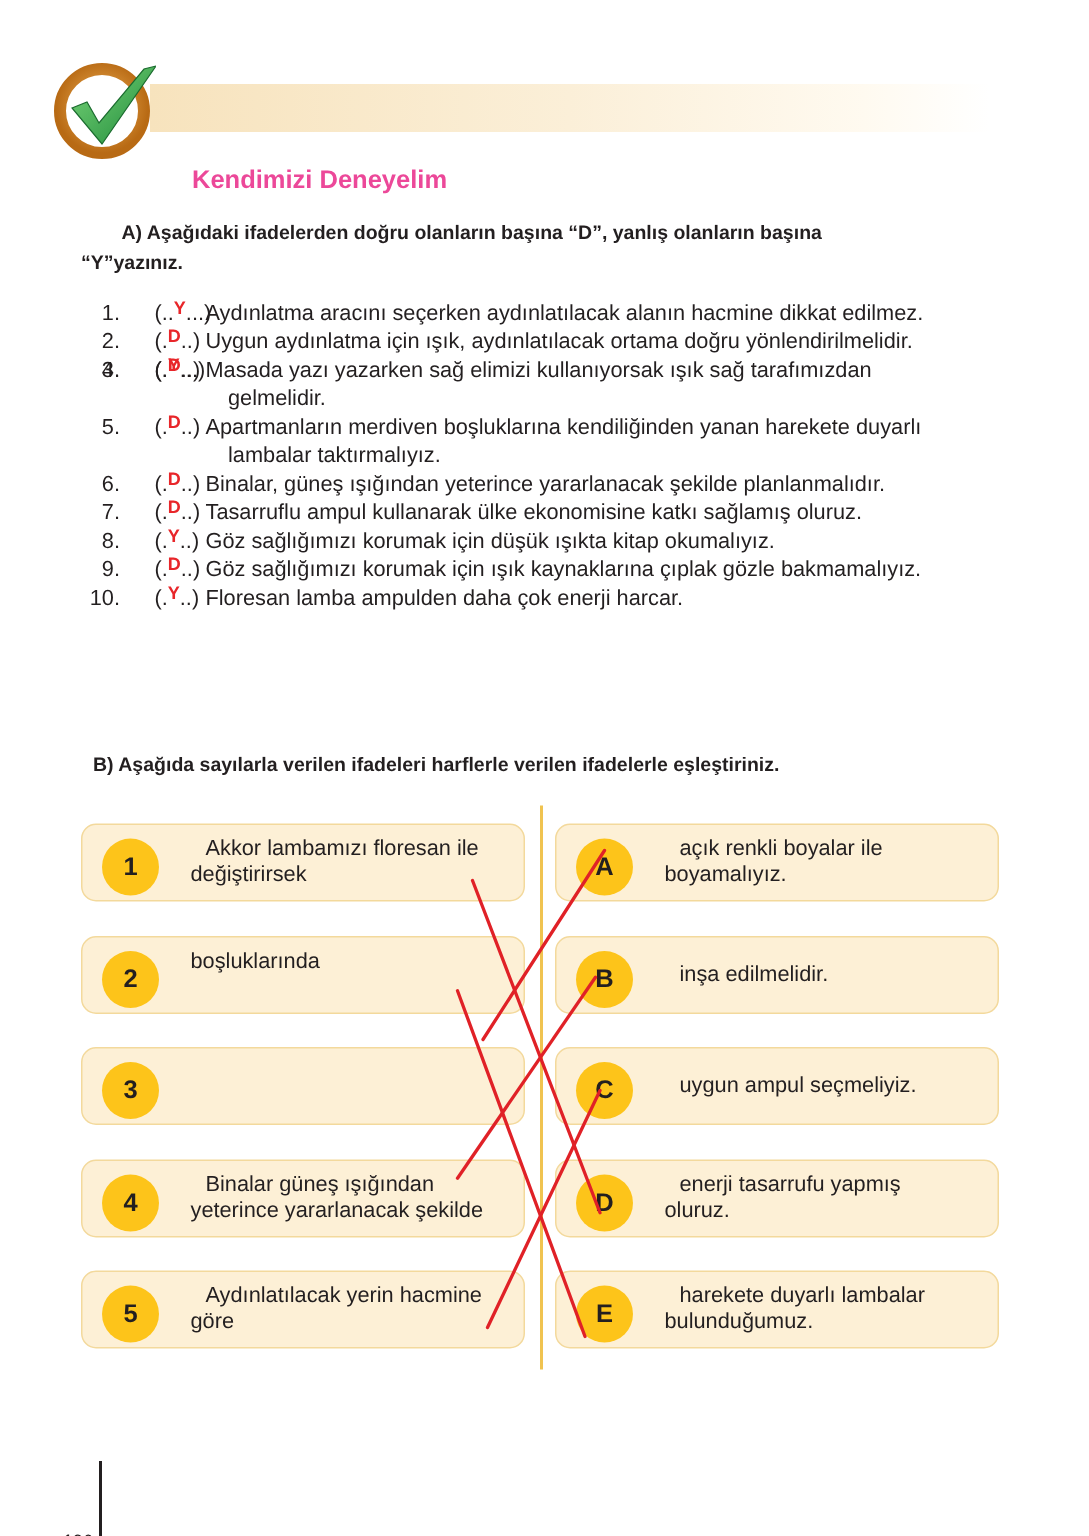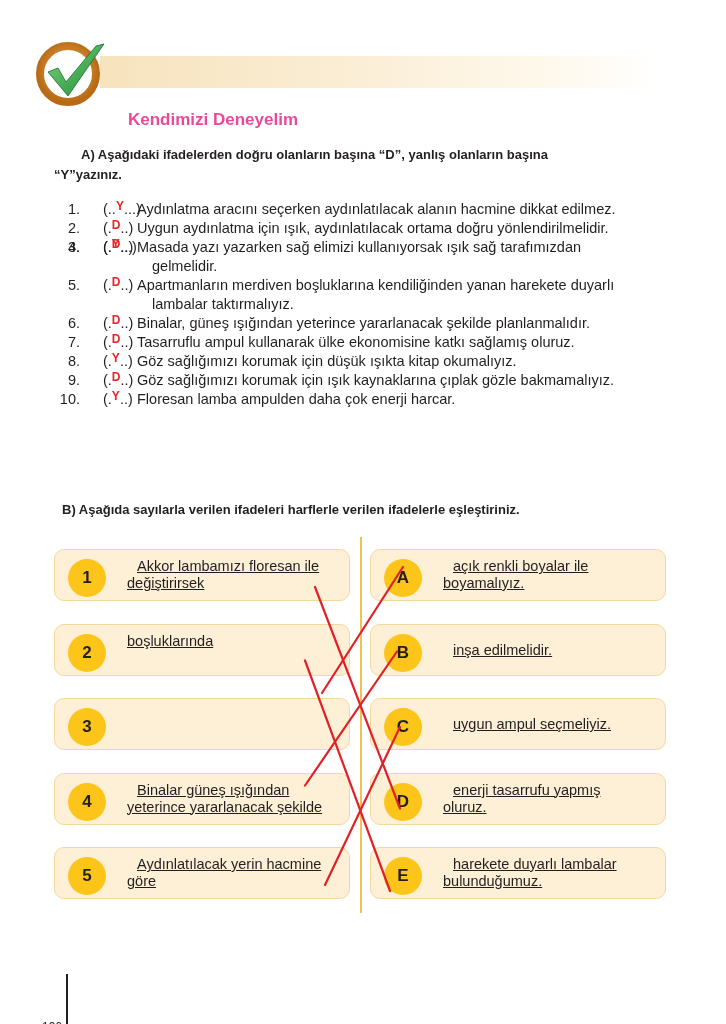--- a/index.html
+++ b/index.html
@@ -17,21 +17,21 @@
     .item { position: relative; padding-left: 79px; margin: 0; }
     .item .num { position: absolute; left: 0; width: 22px; text-align: right; color: #231f20; }
     .item .paren { position: absolute; left: 45px; }
     .item .paren .ans { color: #e8262a; font-size: 12px; font-weight: bold; position: relative; top: -4px; }
     .item .txt { display: block; }
     .item .cont { display: block; padding-left: 15px; }
     .box { position: absolute; width: 296px; height: 52px; background: #fdf0d6; border: 1.5px solid #f3d99c;
       border-radius: 10px; box-sizing: border-box; }
     .circle { position: absolute; left: 13px; top: 9px; width: 38px; height: 38px; border-radius: 50%;
       background: #fdc41a; font-weight: bold; font-size: 17px; text-align: center; line-height: 38px; color: #231f20; }
-    .box-text { position: absolute; left: 72px; top: 8px; right: 6px; font-size: 14.5px; line-height: 17px; text-decoration: underline; }
+    .box-text { position: absolute; left: 72px; top: 8px; right: 6px; font-size: 14.5px; line-height: 17px; }
     .box-text .l1 { display: block; padding-left: 10px; }
     .divider { position: absolute; left: 360px; top: 537px; width: 2px; height: 376px; background: #f0c350; }
     .lines { position: absolute; left: 0; top: 0; width: 726px; height: 1024px; pointer-events: none; }
     .page-num { position: absolute; left: 42px; top: 976px; font-size: 12px; color: #231f20; margin-top: 44px; }
     .page-bar { position: absolute; left: 66px; top: 974px; width: 2px; height: 50px; background: #231f20; }
   </style>
 </head>
 <body>
 
 <div class="banner"></div>

